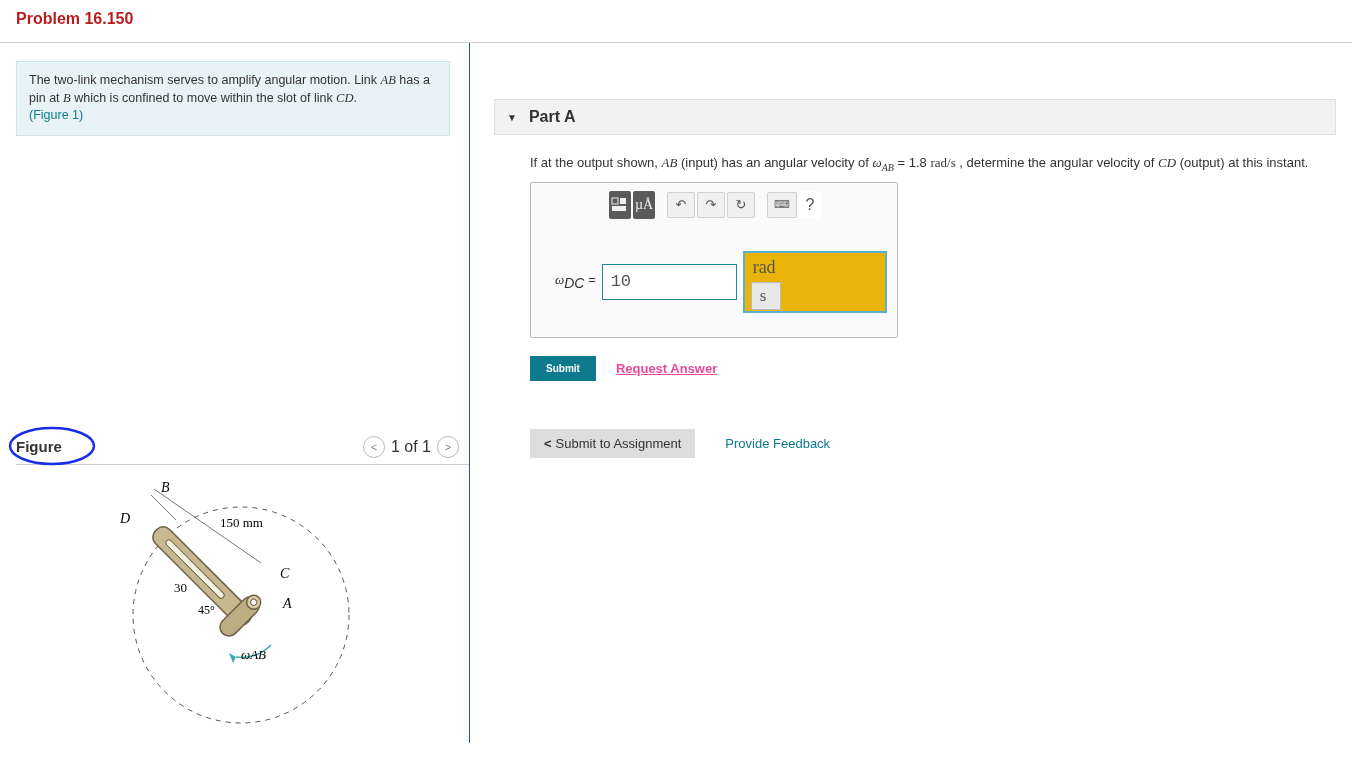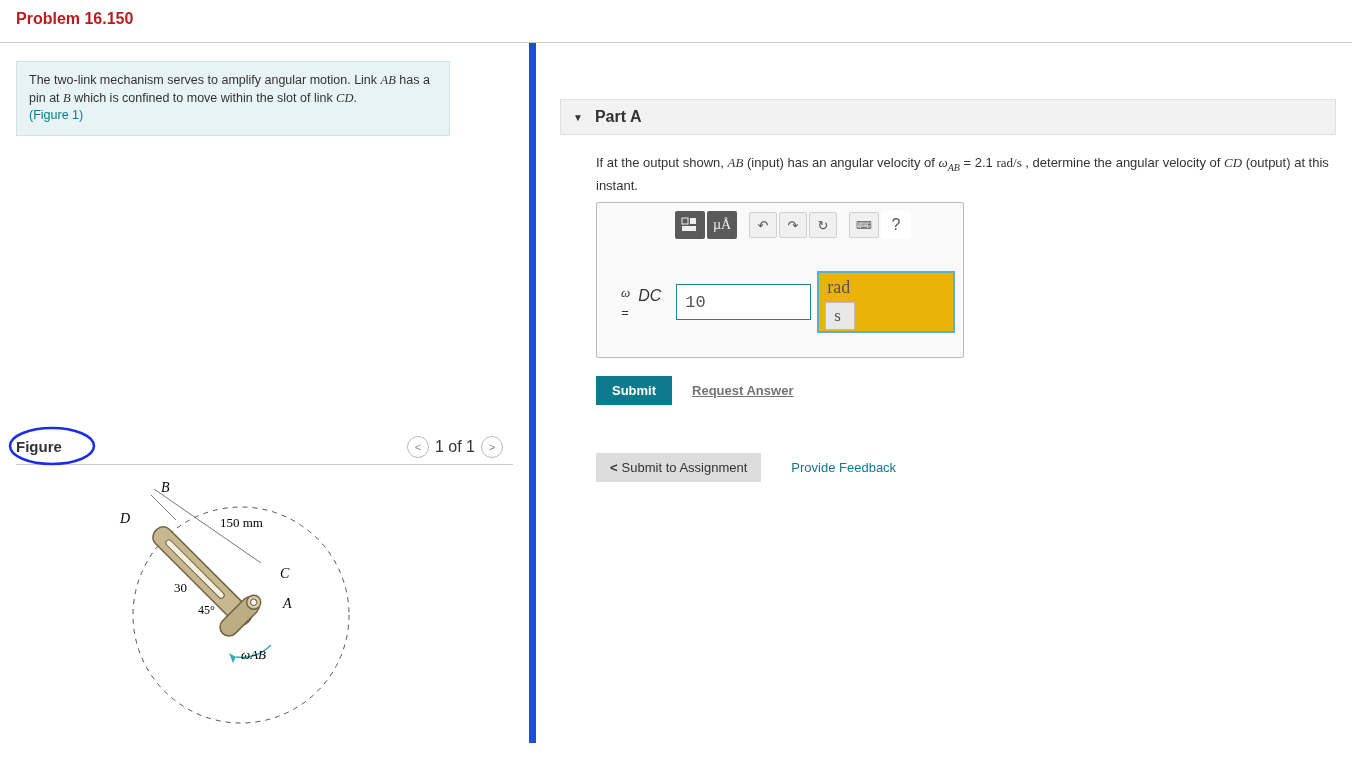--- a/index.html
+++ b/index.html
@@ -1,55 +1,55 @@
 <!DOCTYPE html>
 <html><head>
   <meta charset="utf-8">
   <style>
     * { box-sizing: border-box; margin: 0; padding: 0; }
     body { font-family: Arial, Helvetica, sans-serif; font-size: 13px; color: #333; background: #fff; }
     .container { width: 1352px; }
     .header { padding: 10px 16px 14px; border-bottom: 1px solid #ccc; }
     .header h1 { font-size: 16px; font-weight: bold; color: #b91c1c; }
     .content { display: flex; }
-    .left-col { width: 536px; border-right: 7px solid #1d4ed8; padding: 18px 16px 18px 16px; }
+    .left-col { width: 470px; border-right: 1px solid #1d4ed8; padding: 18px 0 18px 16px; }
     .right-col { flex: 1; padding: 18px 16px 18px 24px; }
     .prompt-box { background: #e7f3f4; border: 1px solid #d0e4e6; padding: 10px 12px; width: 434px; font-size: 12.5px; line-height: 1.4; color: #333; }
     .prompt-box a { color: #0a7c8a; text-decoration: none; }
     .figure-section { margin-top: 300px; }
     .figure-header { display: flex; align-items: center; justify-content: space-between; border-bottom: 1px solid #ccc; padding-bottom: 6px; margin-bottom: 10px; }
     .figure-hl { position: relative; display: inline-block; }
     .figure-hl svg { position: absolute; top: -18px; left: -10px; pointer-events: none; }
     .figure-title { font-size: 15px; font-weight: bold; color: #333; }
     .pager { display: flex; align-items: center; gap: 6px; margin-right: 10px; }
     .pager-btn { width: 22px; height: 22px; border-radius: 50%; border: 1px solid #bbb; background: #fff; display: flex; align-items: center; justify-content: center; color: #888; font-size: 11px; cursor: pointer; }
     .pager-text { font-size: 16px; color: #333; }
     .figure-img { width: 260px; height: 250px; margin: 10px 0 0 90px; position: relative; }
     .part-header { background: #f2f2f2; border: 1px solid #e0e0e0; padding: 8px 12px; display: flex; align-items: center; gap: 12px; margin-top: 38px; }
     .part-caret { cursor: pointer; color: #333; font-size: 10px; }
     .part-title { font-weight: bold; font-size: 16px; }
     .part-body { padding: 18px 0 0 36px; }
     .question-text { font-size: 13px; line-height: 1.6; margin-bottom: 6px; }
     .instruct { font-size: 13px; font-weight: bold; margin-bottom: 16px; }
     .answer-widget { border: 1px solid #bbb; border-radius: 2px; width: 368px; background: #fafafa; }
     .toolbar { display: flex; gap: 2px; padding: 8px 8px 8px 78px; align-items: center; }
-    .tb-btn { background: #5a5a5a; color: #eee; width: 30px; height: 28px; border: none; display: flex; align-items: center; justify-content: center; font-size: 13px; cursor: pointer; border-radius: 2px; }
+    .tb-btn { background: #5a5a5a; color: #eee; width: 22px; height: 28px; border: none; display: flex; align-items: center; justify-content: center; font-size: 13px; cursor: pointer; border-radius: 2px; }
     .tb-btn.light { background: #f0f0f0; color: #555; border: 1px solid #d0d0d0; width: 28px; height: 26px; }
     .tb-btn.light.wide { width: 30px; }
     .tb-btn.help { background: #fff; color: #555; border: none; font-size: 16px; font-weight: normal; }
     .answer-row { display: flex; align-items: center; padding: 24px 8px 24px 24px; gap: 6px; }
     .answer-label { font-style: italic; font-size: 13px; color: #333; }
-    .answer-label sub { font-size: 16px; font-style: italic; margin-left: 8px; }
+    .answer-label sub { font-size: 14px; font-style: italic; }
     .value-input { width: 135px; height: 36px; border: 1px solid #1b8894; padding: 0 8px; font-size: 17px; font-family: Liberation Mono, monospace; color: #555; outline: none; }
     .units-box { border: 2px solid #5cb0c9; width: 144px; height: 62px; display: flex; flex-direction: column; background: #eab308; }
     .units-top { flex: 1; display: flex; align-items: center; padding: 4px 8px; font-family: 'Times New Roman', serif; font-size: 18px; color: #555; }
     .units-bot { border-top: 1px solid #bbb; background: #e8e8e8; padding: 3px 8px; font-family: 'Times New Roman', serif; font-size: 17px; color: #555; width: 30px; border: 1px solid #bbb; margin: 0 0 4px 6px; }
     .action-row { margin-top: 18px; display: flex; align-items: center; gap: 20px; }
-    .submit-btn { background: #0d7a8e; color: #fff; border: none; padding: 7px 16px; font-size: 13px; font-weight: bold; cursor: pointer; }
-    .link-btn { color: #737373; text-decoration: underline; font-size: 13px; font-weight: bold; cursor: pointer; }
+    .submit-btn { background: #0d7a8e; color: #fff; border: none; padding: 7px 16px; font-size: 10px; font-weight: bold; cursor: pointer; }
+    .link-btn { color: #ec4899; text-decoration: underline; font-size: 13px; font-weight: bold; cursor: pointer; }
     .footer-row { margin-top: 48px; display: flex; align-items: center; gap: 30px; }
     .return-btn { background: #ddd; border: none; padding: 7px 14px; font-size: 13px; color: #333; cursor: pointer; display: flex; align-items: center; gap: 4px; }
     .feedback-link { color: #0d7a8e; font-size: 13px; cursor: pointer; }
     .omega { font-style: italic; font-family: 'Times New Roman', serif; }
     .ital { font-style: italic; font-family: 'Times New Roman', serif; }
   </style>
 </head>
 <body>
 
 <div class="container">
@@ -111,21 +111,21 @@
       </div>
     </div>
 
     <div class="right-col">
       <div class="part-header">
         <span class="part-caret">▼</span>
         <span class="part-title">Part A</span>
       </div>
       <div class="part-body">
         <p class="question-text">
-          <span>If at the output shown, </span><span class="ital">AB</span><span> (input) has an angular velocity of </span><span class="omega">ω</span><sub class="ital" style="font-size:10px">AB</sub><span> = 2.1 </span><span style="font-family:'Times New Roman'">rad/s</span><span> , determine the angular velocity of </span><span class="ital">CD</span><span> (output) at this instant.</span>
+          <span>If at the output shown, </span><span class="ital">AB</span><span> (input) has an angular velocity of </span><span class="omega">ω</span><sub class="ital" style="font-size:10px">AB</sub><span> = 1.8 </span><span style="font-family:'Times New Roman'">rad/s</span><span> , determine the angular velocity of </span><span class="ital">CD</span><span> (output) at this instant.</span>
         </p>
 
         <div class="answer-widget">
           <div class="toolbar">
             <button class="tb-btn">
                 <svg width="18" height="16">
                   <rect x="1" y="1" width="6" height="6" fill="none" stroke="#eee"></rect>
                   <rect x="9" y="1" width="6" height="6" fill="#eee"></rect>
                   <rect x="1" y="9" width="14" height="5" fill="#eee"></rect>
                 </svg>

